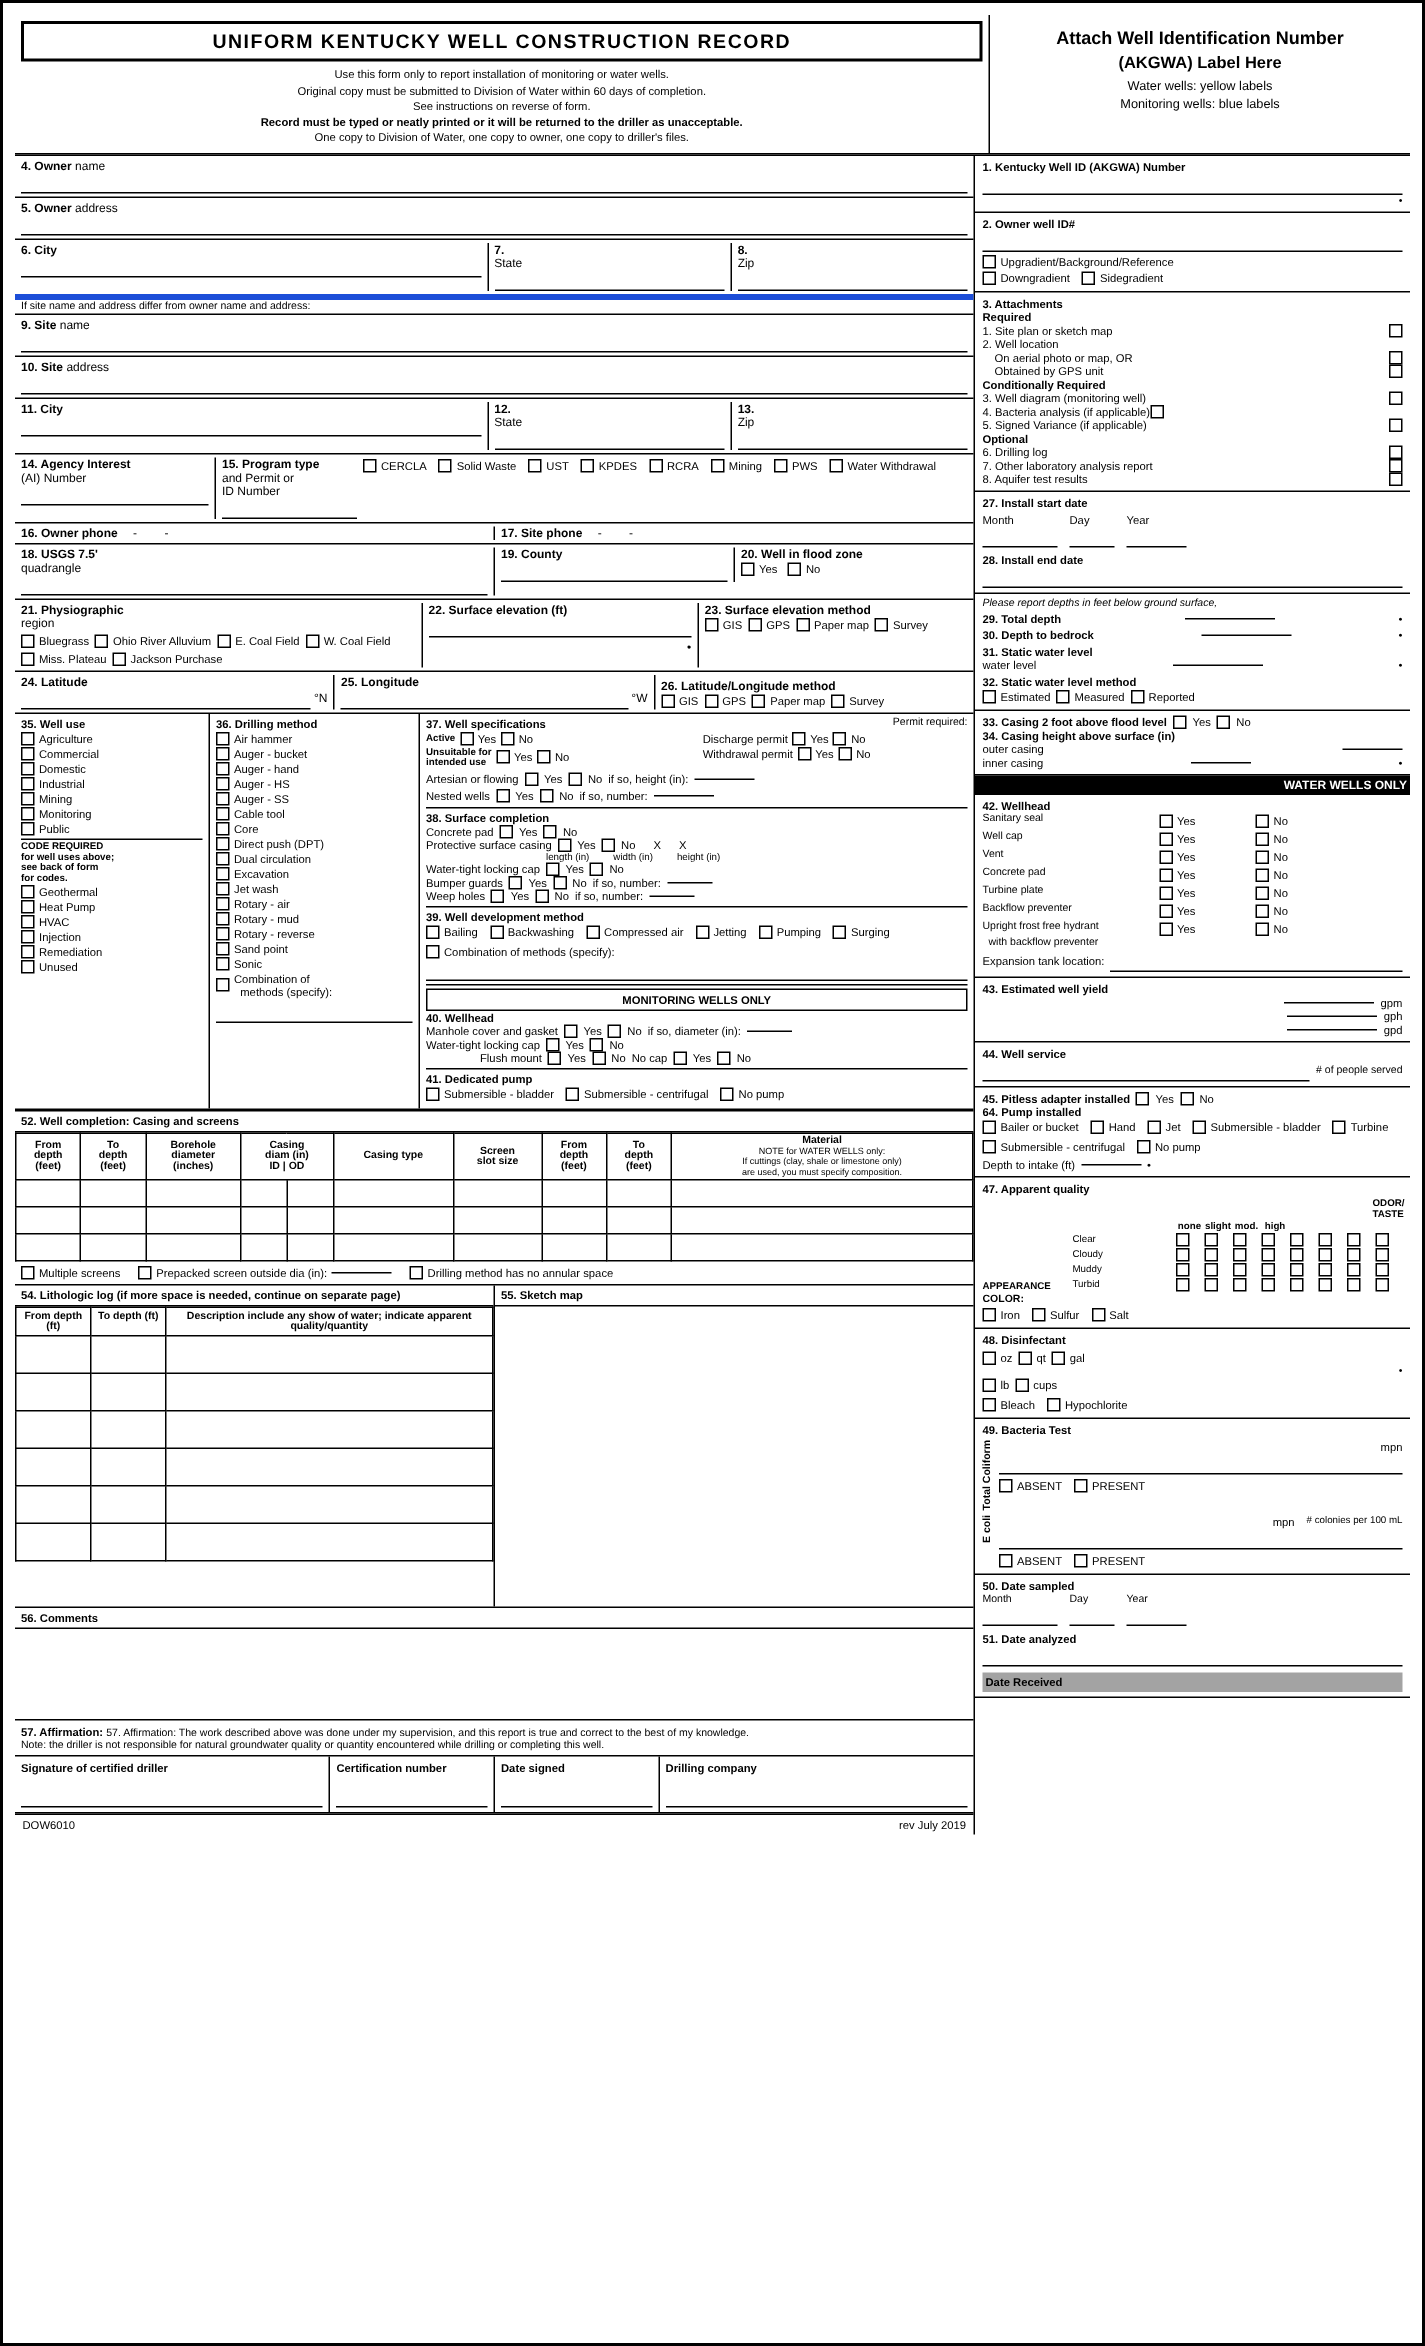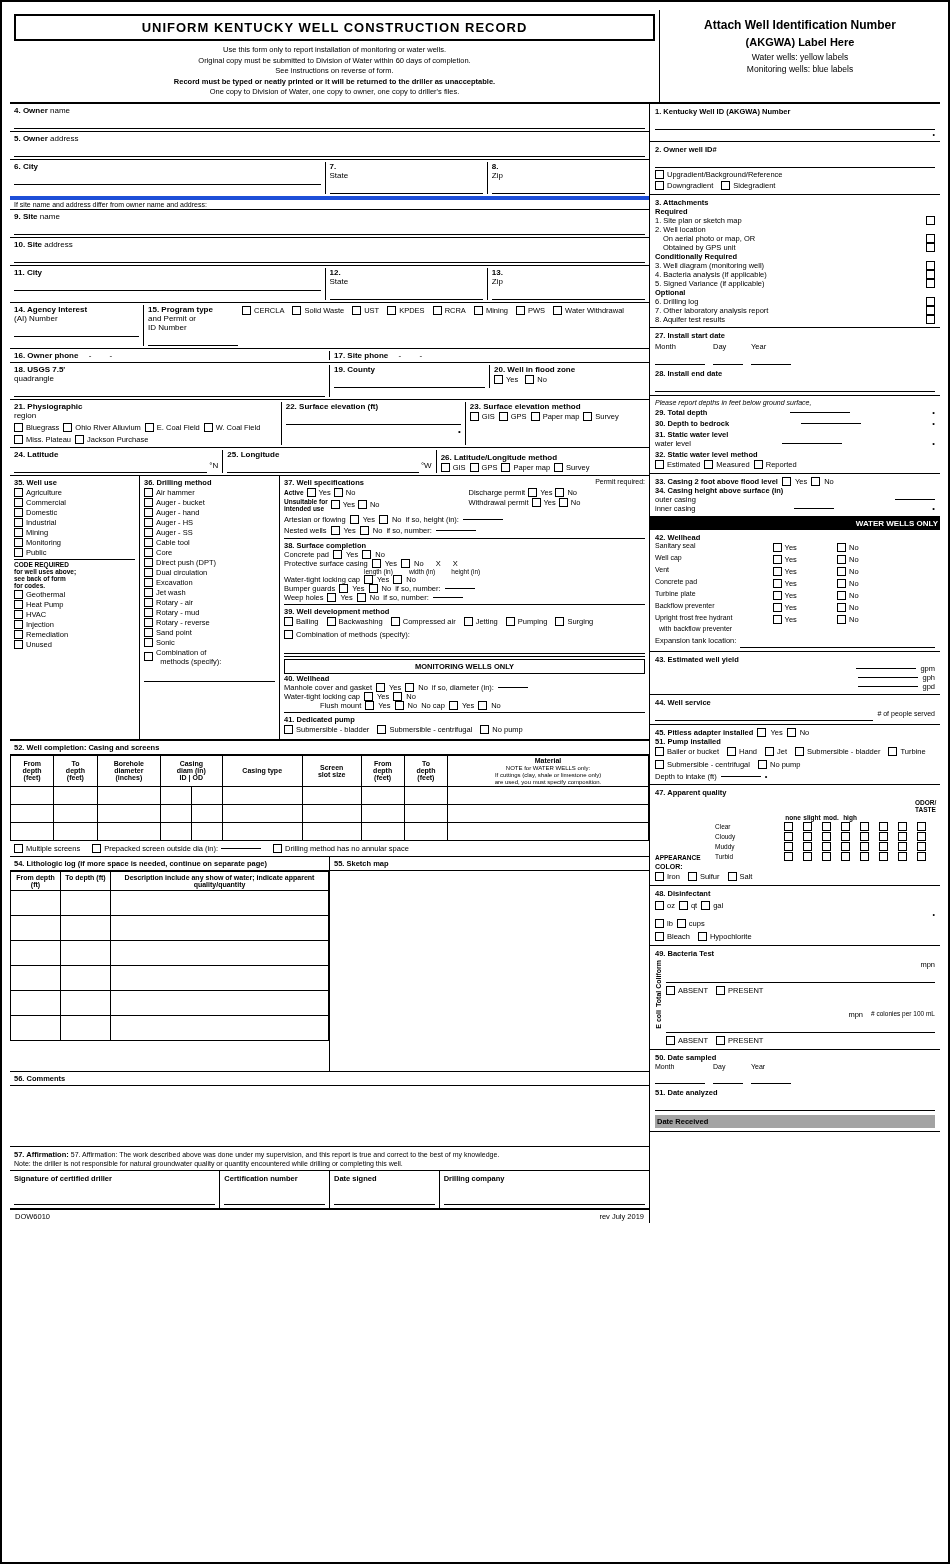--- a/index.html
+++ b/index.html
@@ -858,21 +858,21 @@
         </div>
         <div style="display:flex; justify-content:space-between; align-items:center; padding-left:8px;">
           <span>Obtained by GPS unit</span>
           <span class="cb"></span>
         </div>
         <div class="bold">Conditionally Required</div>
         <div style="display:flex; justify-content:space-between; align-items:center;">
           <span>3. Well diagram (monitoring well)</span>
           <span class="cb"></span>
         </div>
-        <div style="display:flex; justify-content:space-between; align-items:center;">
+        <div style="display:flex; justify-content:flex-start; align-items:center;">
           <span>4. Bacteria analysis (if applicable)</span>
           <span class="cb"></span>
         </div>
         <div style="display:flex; justify-content:space-between; align-items:center;">
           <span>5. Signed Variance (if applicable)</span>
           <span class="cb"></span>
         </div>
         <div class="bold">Optional</div>
         <div style="display:flex; justify-content:space-between; align-items:center;">
           <span>6. Drilling log</span>
@@ -1075,21 +1075,21 @@
       </div>
 
       <div class="right-panel-section">
         <div style="display:flex; align-items:center; gap:4px;">
           <span class="bold">45. Pitless adapter installed</span>
           <span class="cb"></span>
             <span>Yes</span>
           <span class="cb"></span>
             <span>No</span>
         </div>
-        <div class="bold">51. Pump installed</div>
+        <div class="bold">64. Pump installed</div>
         <div style="display:flex; flex-wrap:wrap; gap:2px 8px; font-size:7px;">
           <div class="checkbox-row">
               <span class="cb"></span>
               <span>Bailer or bucket</span>
             </div>
           <div class="checkbox-row">
               <span class="cb"></span>
               <span>Hand</span>
             </div>
           <div class="checkbox-row">

